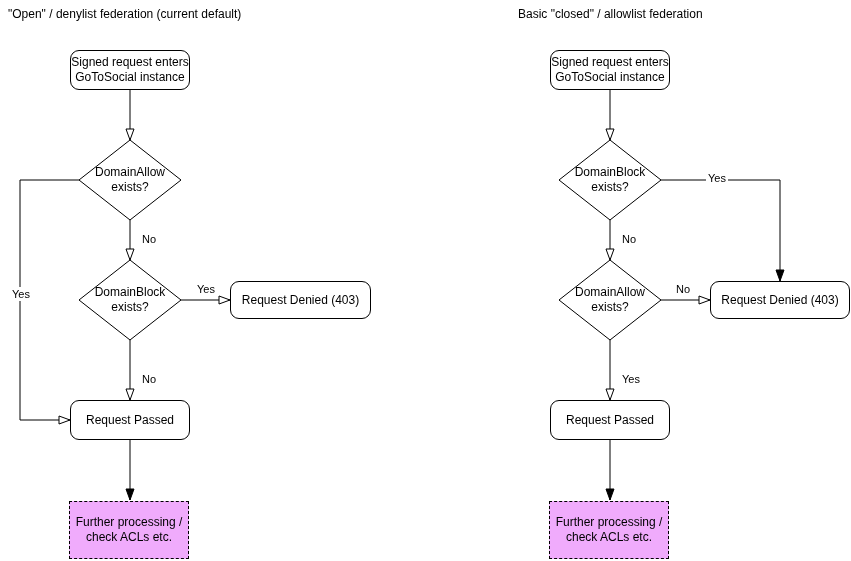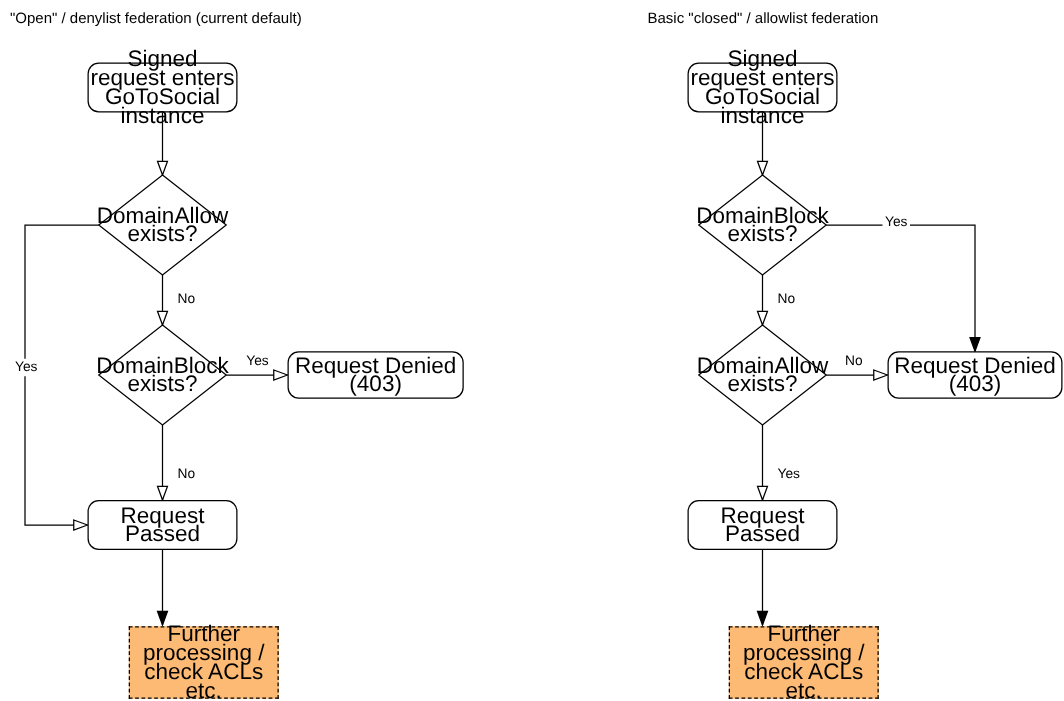--- a/index.html
+++ b/index.html
@@ -4,25 +4,25 @@
 <style>
   html,body { margin:0; padding:0; background:#ffffff; }
   .canvas {
     position:relative; width:851px; height:561px; background:#ffffff;
     font-family:"Liberation Sans", sans-serif; color:#000000; overflow:hidden;
   }
   .edges { position:absolute; left:0; top:0; }
   .title { position:absolute; font-size:12px; line-height:14px; white-space:pre; }
   .node {
     position:absolute; box-sizing:border-box; display:flex; align-items:center;
-    justify-content:center; text-align:center; font-size:18px; line-height:15px;
+    justify-content:center; text-align:center; font-size:12px; line-height:15px;
     white-space:pre-line;
   }
   .rbox { background:#ffffff; border:1px solid #000000; border-radius:9px; }
-  .dashedbox { background:#fdba74; border:1px dashed #000000;margin-left:34px; }
+  .dashedbox { background:#f0abfc; border:1px dashed #000000; }
   .dlabel { background:transparent; }
   .elabel {
     position:absolute; font-size:11px; line-height:14px; background:#ffffff;
     padding:0 2px; white-space:pre;
   }
   
   .L-title  { left:8px;   top:7px; }
   .L-start  { left:70px;  top:50px;  width:120px; height:40px; }
   .L-d1     { left:80px;  top:160px; width:100px; height:40px; }
   .L-d2     { left:80px;  top:280px; width:100px; height:40px; }

